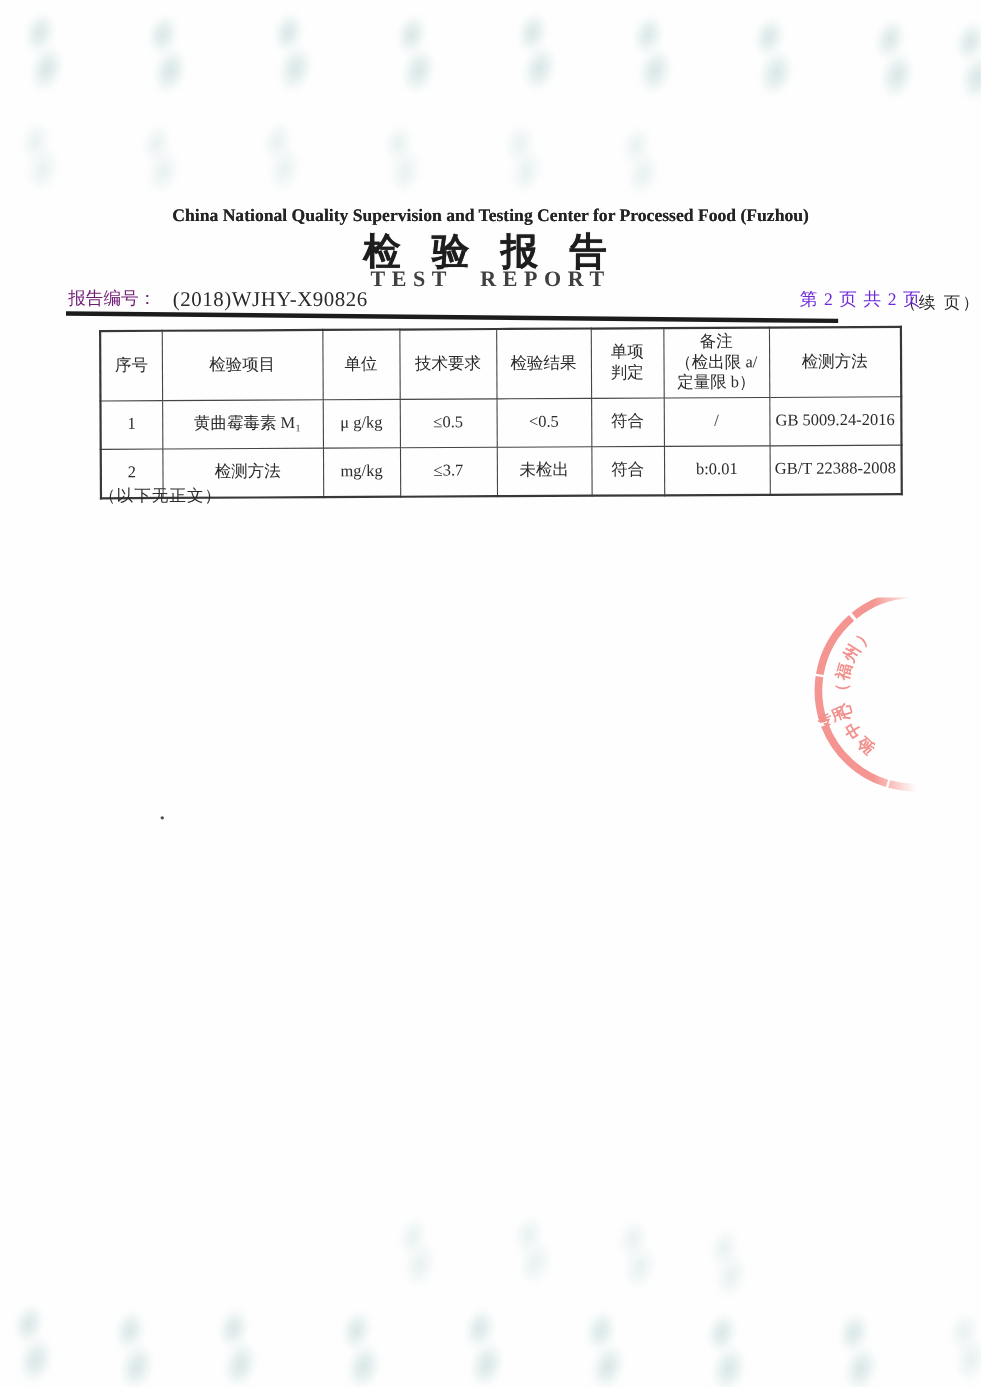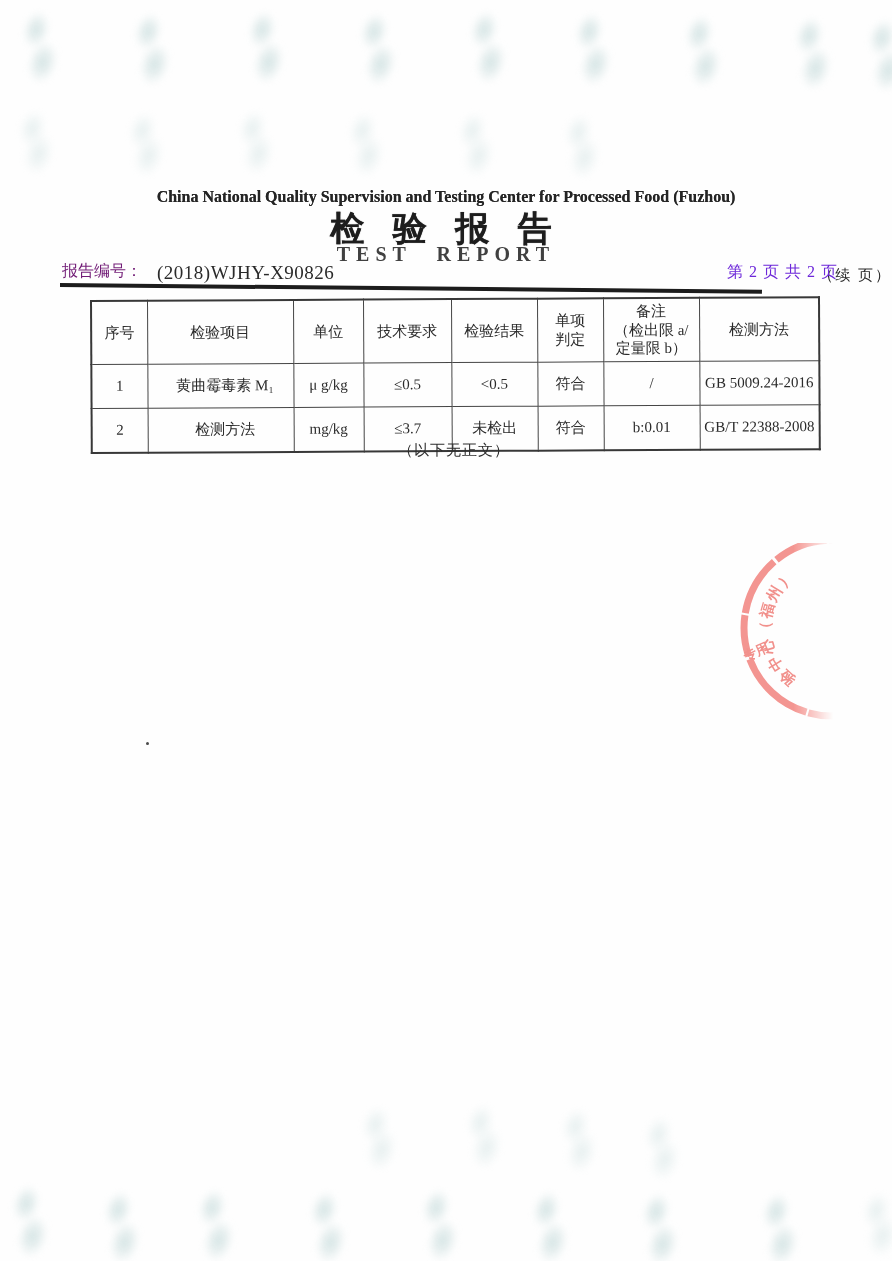--- a/index.html
+++ b/index.html
@@ -65,21 +65,21 @@
     text-align:center;vertical-align:middle;
     padding:2px 3px;font-weight:normal;
     white-space:pre-line;line-height:1.25;
   }
   .rtable{border:2px solid #383838;}
   .rtable thead th{height:58px;}
   .rtable tbody td{height:39px;}
   .cell-item{text-align:right;padding-left:12px !important;}
   .after-note{
     position:absolute;left:90px;top:441px;width:728px;
-    text-align:center;font-size:15px;letter-spacing:1px;color:#2d2d2d;
+    text-align:left;font-size:15px;letter-spacing:1px;color:#2d2d2d;
   }
   .speck{position:absolute;left:146px;top:742px;width:3px;height:3px;background:#4a4a4a;border-radius:50%;}
   
   .stamp{position:absolute;left:688px;top:543px;width:220px;height:190px;}
 </style>
 </head>
 <body>
 
 <div class="page">
 

